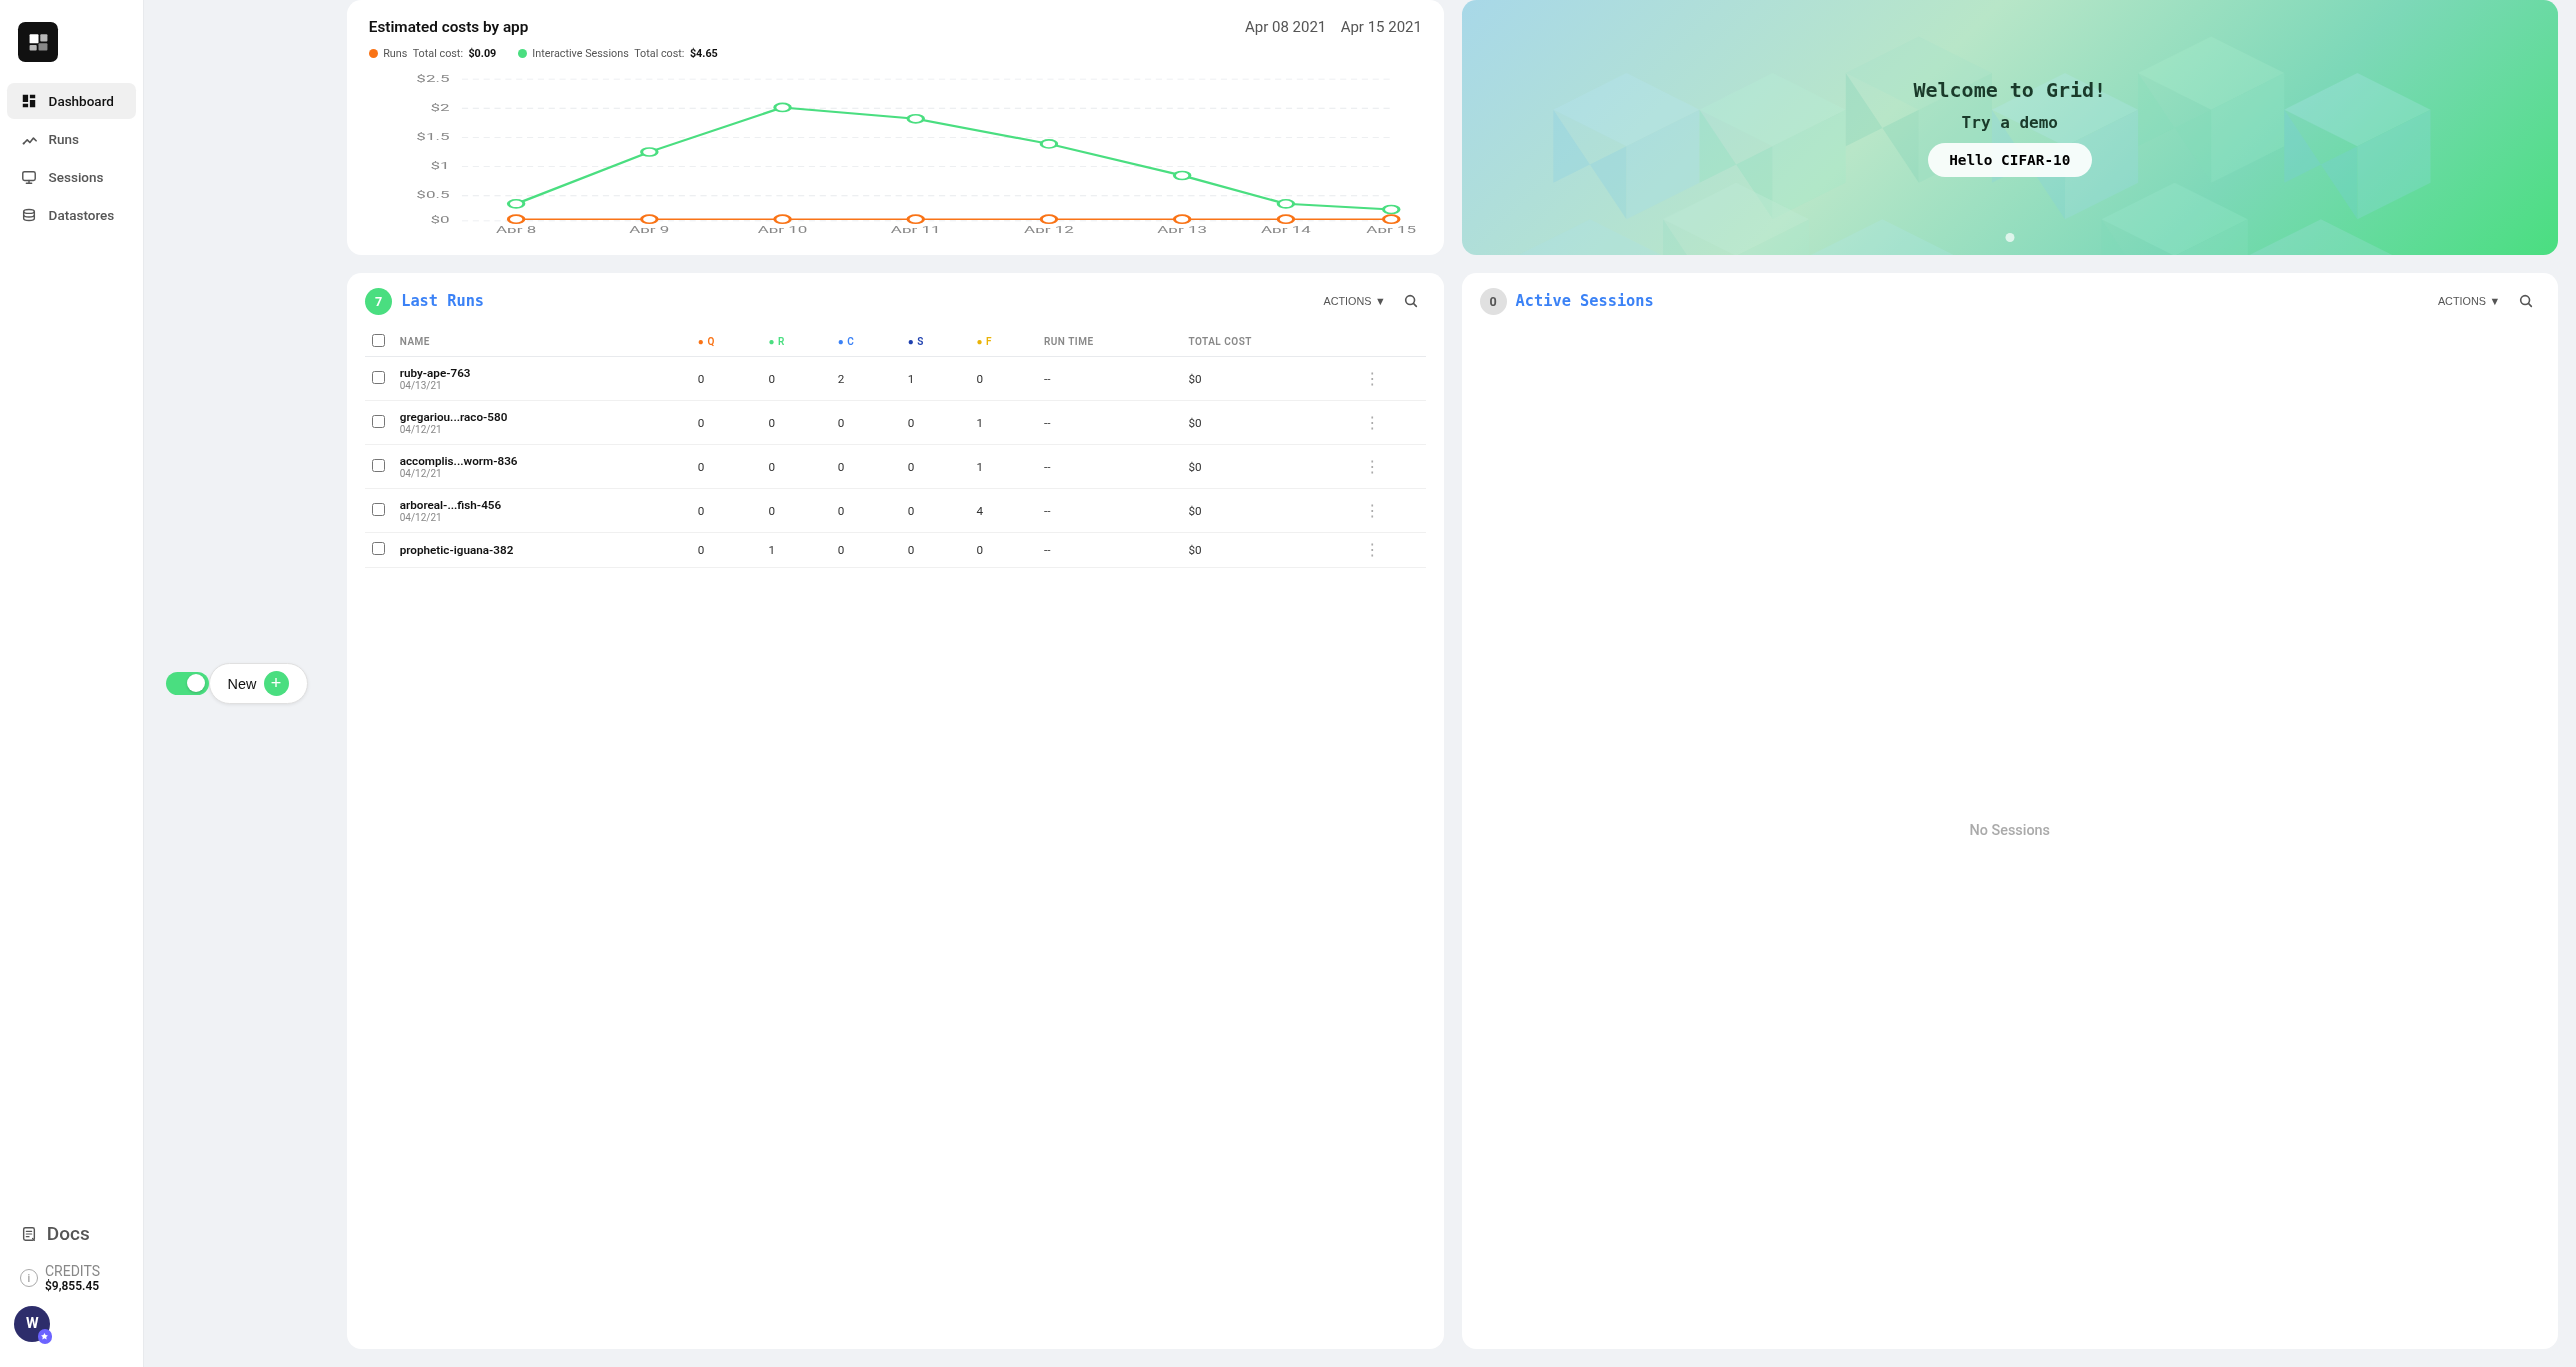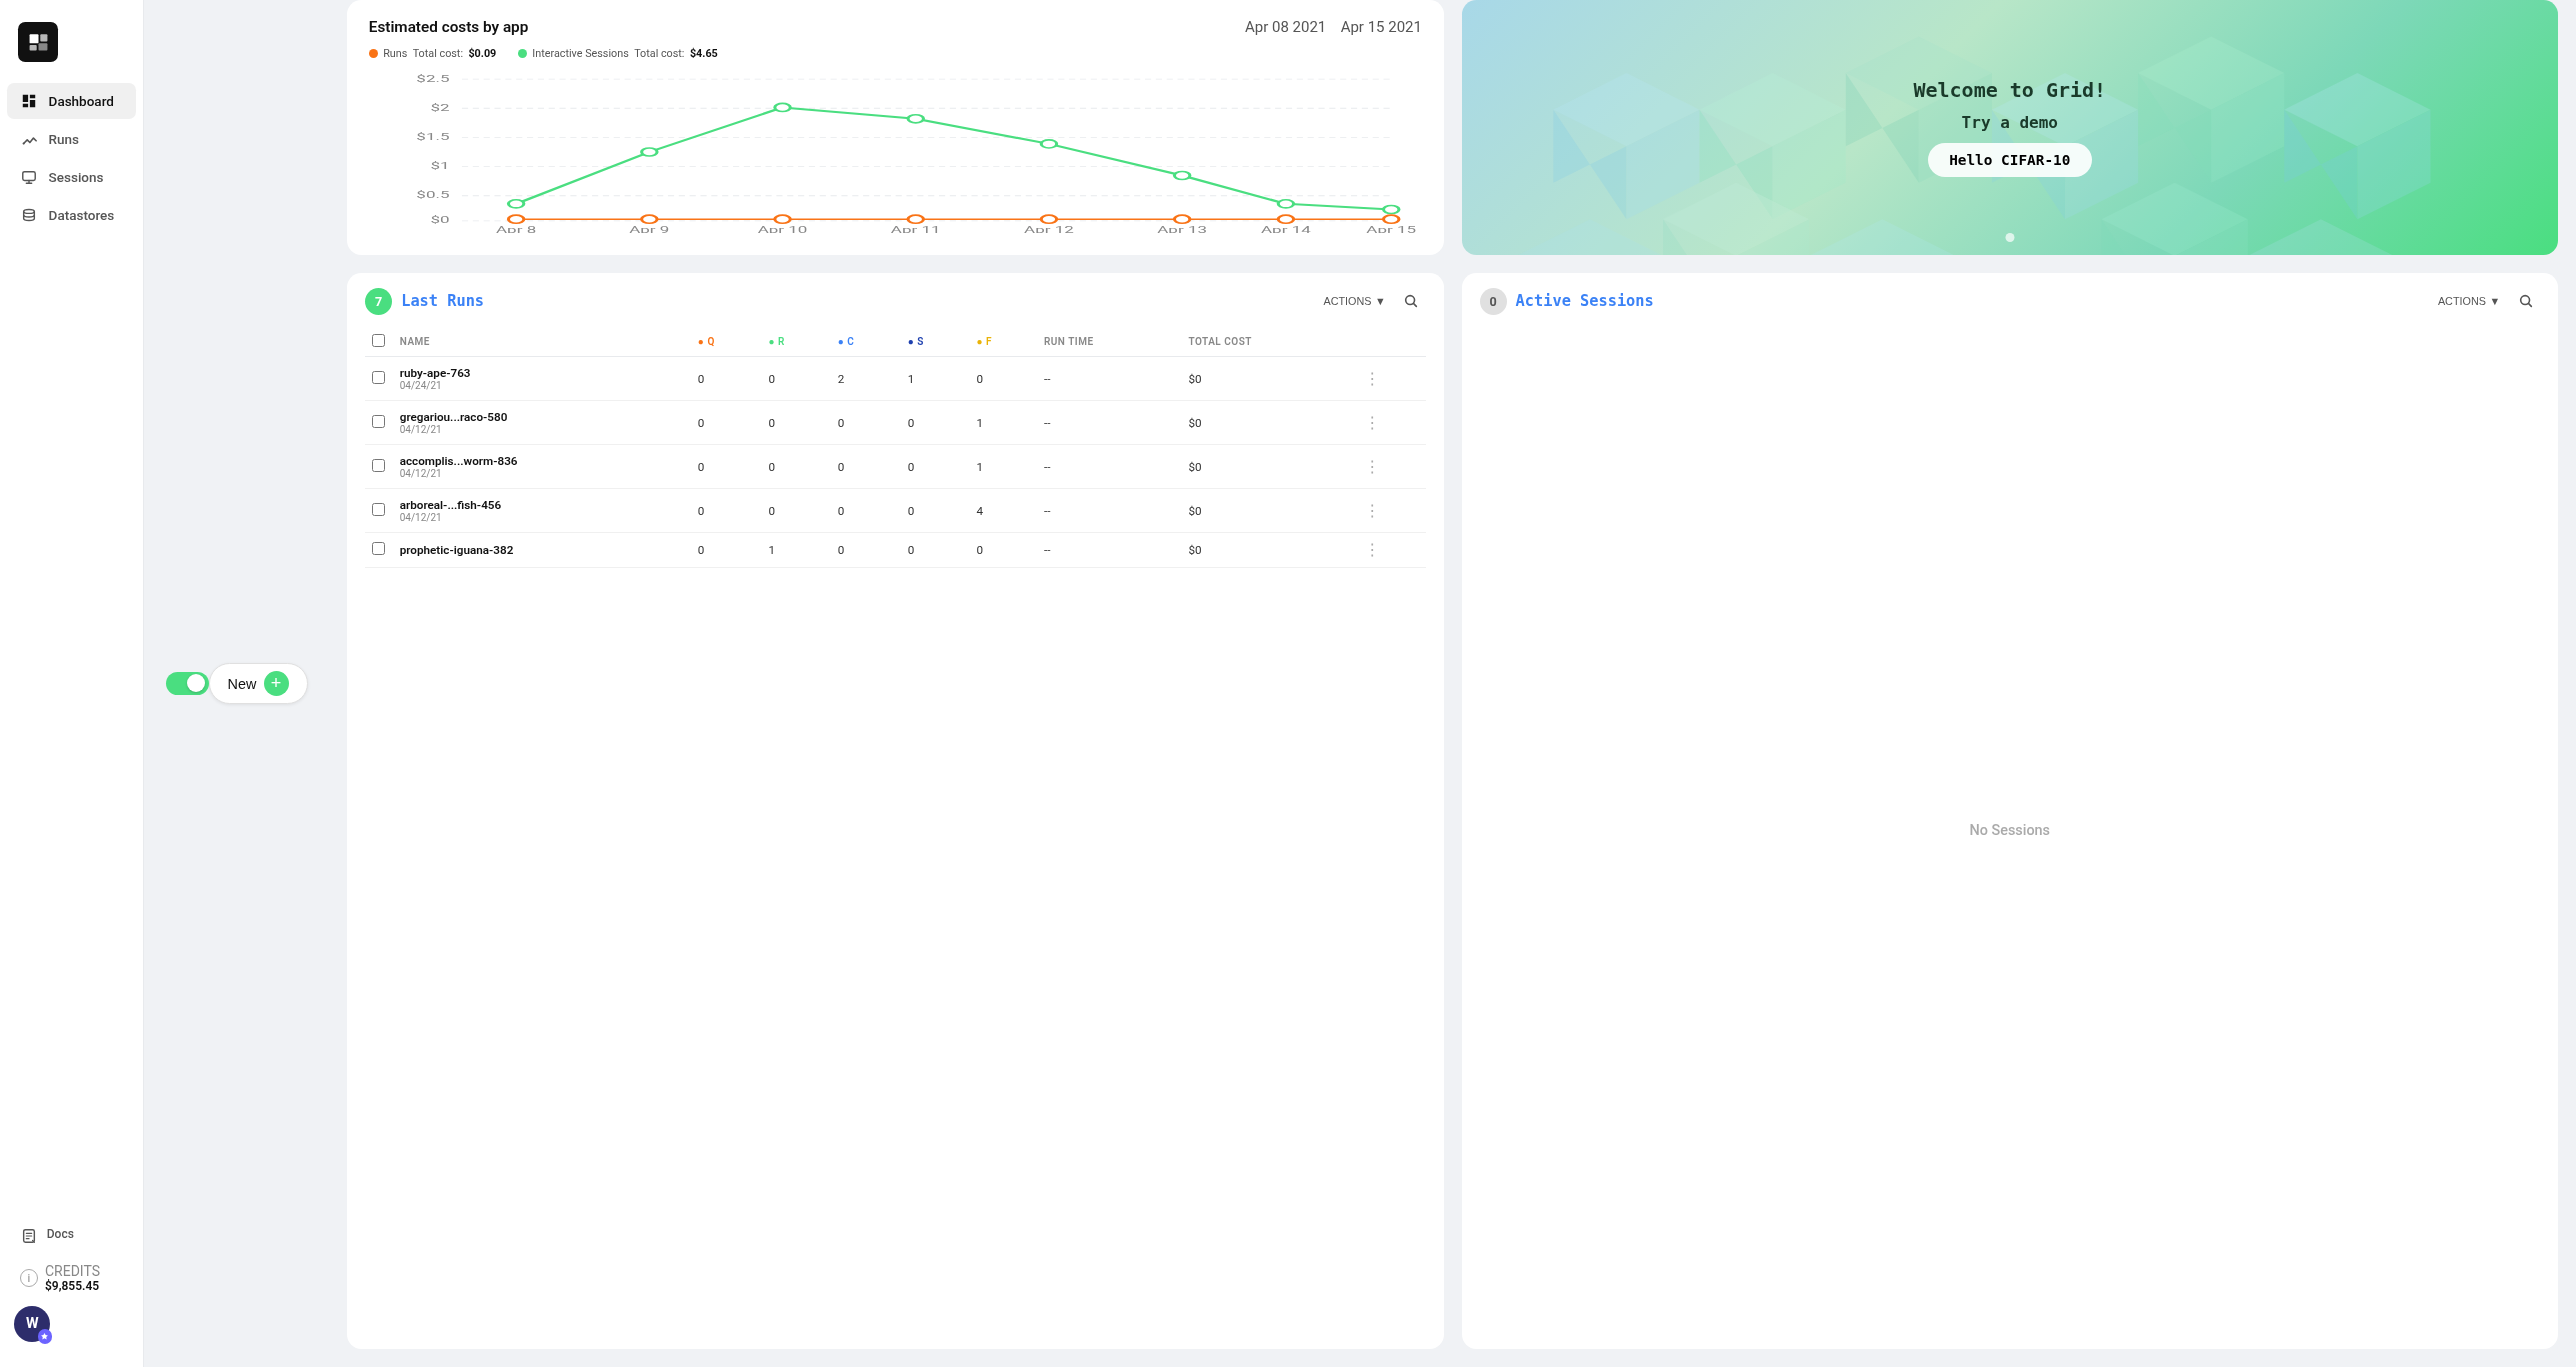--- a/index.html
+++ b/index.html
@@ -60,22 +60,22 @@
       display: flex; align-items: center; justify-content: center;
       font-size: 14.4px;
     }
     .sidebar-bottom {
       padding: 10.8px 14.4px;
       display: flex;
       flex-direction: column;
       gap: 9px;
     }
     .docs-item {
-      display: flex; gap: 9px;
-      cursor: pointer; color: #555; font-size: 12px; font-weight: 500;
+      display: flex; align-items: center; gap: 9px;
+      cursor: pointer; color: #555; font-size: 19px; font-weight: 500;
       padding: 5.4px 5.4px;
       border-radius: 7.2px;
     }
     .credits-section {
       display: flex; align-items: center; gap: 7.2px;
       padding: 3.6px 5.4px;
     }
     .credits-icon {
       width: 18px; height: 18px;
       border: 1.8px solid #aaa;
@@ -622,21 +622,21 @@
               <th>RUN TIME</th>
               <th>TOTAL COST</th>
               <th></th>
             </tr>
           </thead>
           <tbody id="runs-tbody">
           <tr>
     <td class="checkbox-cell"><input type="checkbox" style=""></td>
     <td>
       <div class="run-name">ruby-ape-763</div>
-      <div class="run-date">04/24/21</div>
+      <div class="run-date">04/13/21</div>
     </td>
     <td>0</td>
     <td>0</td>
     <td>2</td>
     <td>1</td>
     <td>0</td>
     <td>--</td>
     <td>$0</td>
     <td><button class="more-btn">⋮</button></td>
   </tr>

